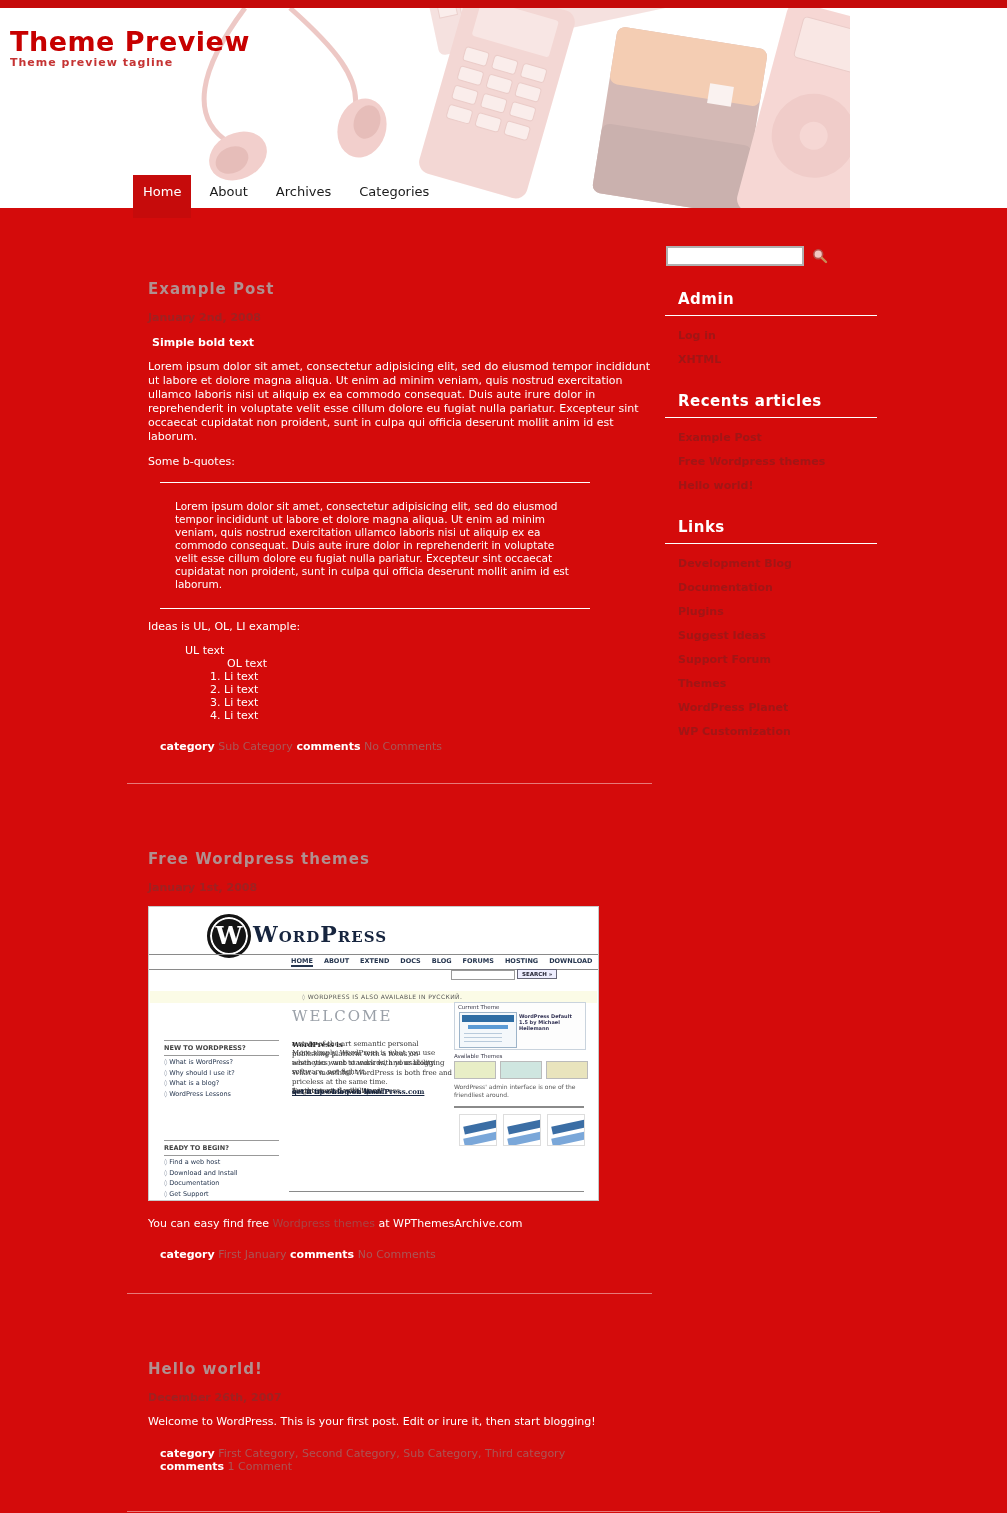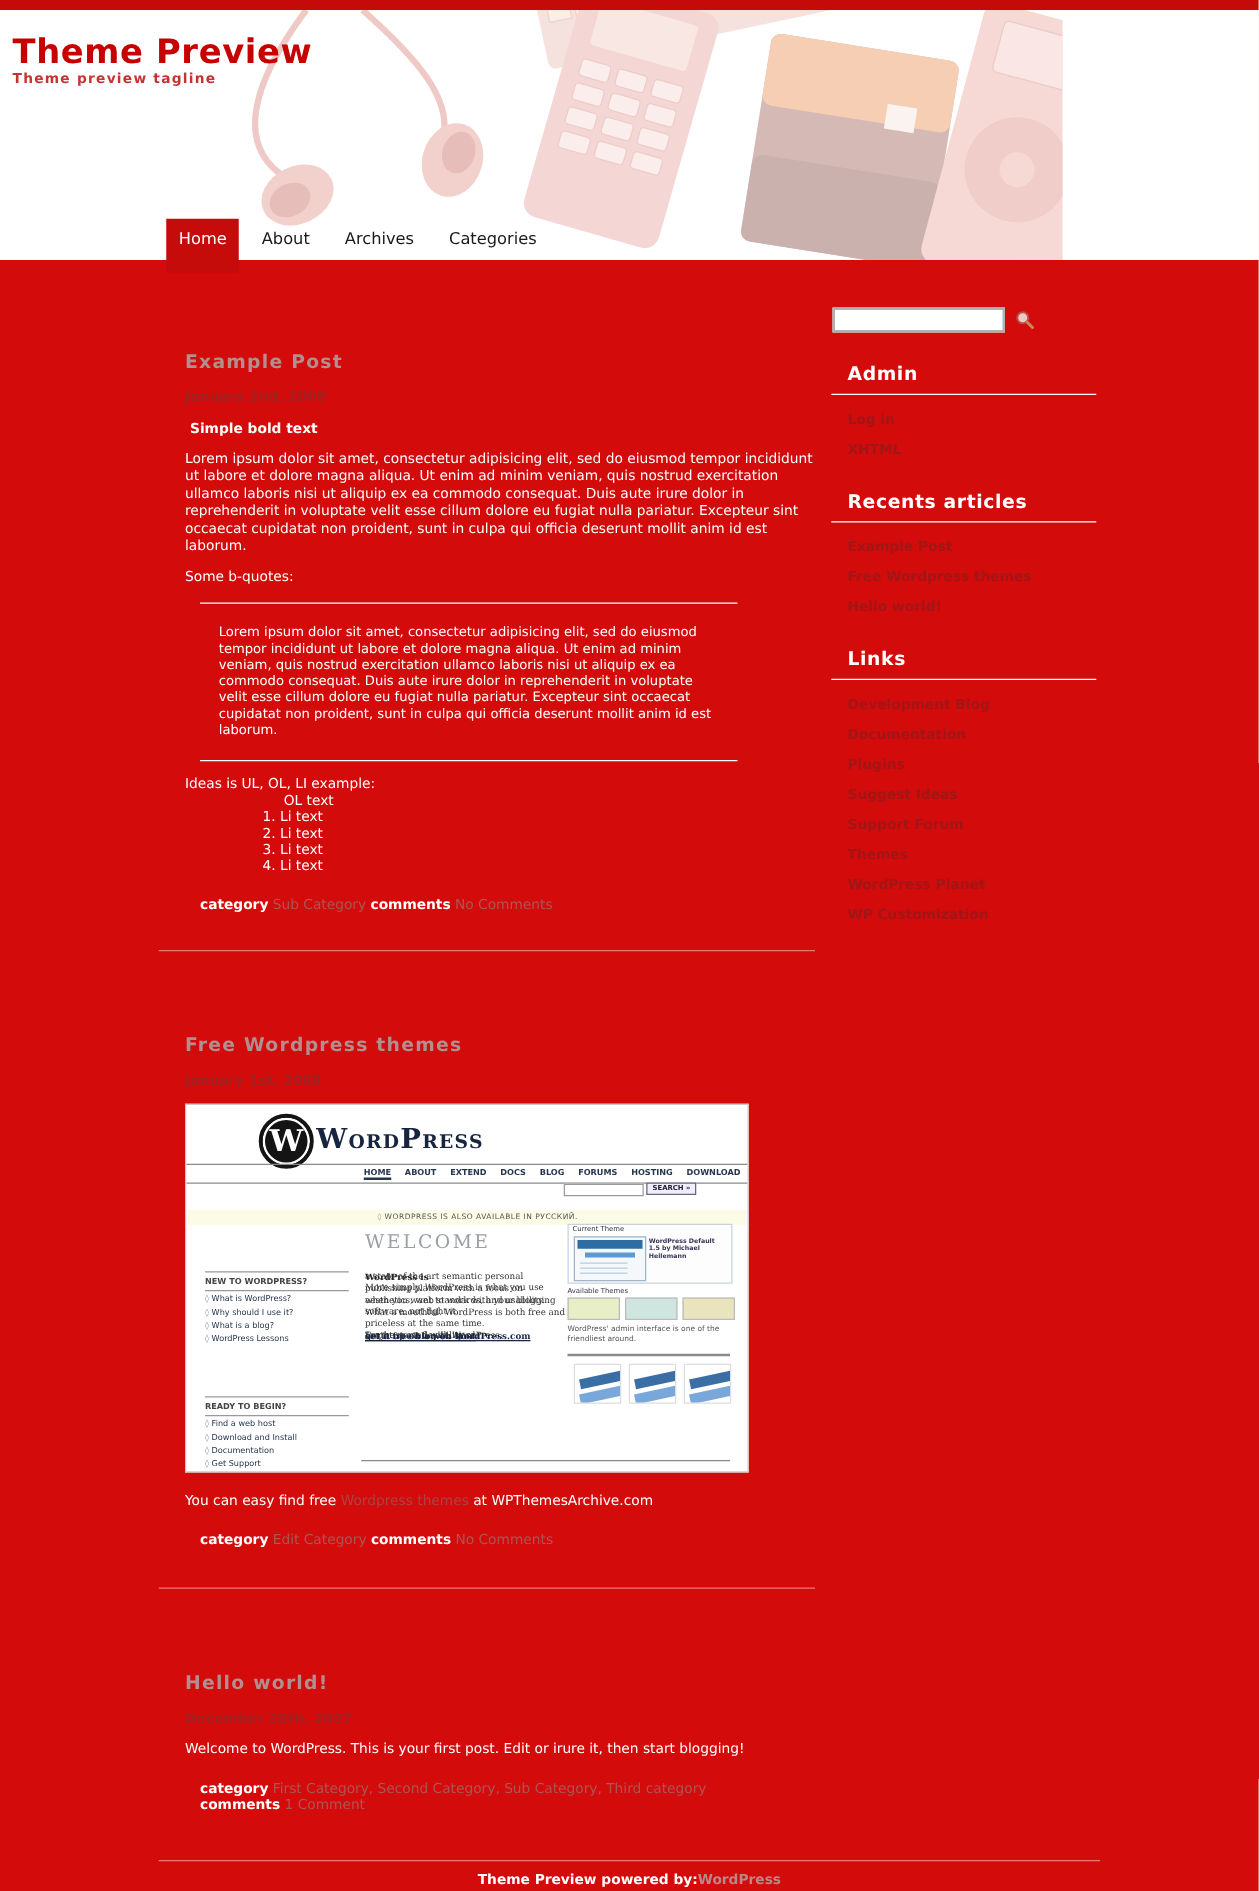--- a/index.html
+++ b/index.html
@@ -211,20 +211,21 @@
       <article>
         <h2 class="post-title"><a>Example Post</a></h2>
         <div class="post-date">January 2nd, 2008</div>
         <p class="bold-line">Simple bold text</p>
         <p class="body-text">Lorem ipsum dolor sit amet, consectetur adipisicing elit, sed do eiusmod tempor incididunt ut labore et dolore magna aliqua. Ut enim ad minim veniam, quis nostrud exercitation ullamco laboris nisi ut aliquip ex ea commodo consequat. Duis aute irure dolor in reprehenderit in voluptate velit esse cillum dolore eu fugiat nulla pariatur. Excepteur sint occaecat cupidatat non proident, sunt in culpa qui officia deserunt mollit anim id est laborum.</p>
         <p class="body-text">Some b-quotes:</p>
         <blockquote class="bq">
           <p>Lorem ipsum dolor sit amet, consectetur adipisicing elit, sed do eiusmod tempor incididunt ut labore et dolore magna aliqua. Ut enim ad minim veniam, quis nostrud exercitation ullamco laboris nisi ut aliquip ex ea commodo consequat. Duis aute irure dolor in reprehenderit in voluptate velit esse cillum dolore eu fugiat nulla pariatur. Excepteur sint occaecat cupidatat non proident, sunt in culpa qui officia deserunt mollit anim id est laborum.</p>
         </blockquote>
         <p class="body-text">Ideas is UL, OL, LI example:</p>
+        <div class="ul-line">UL text</div>
         <div class="ol-line">OL text</div>
         <ol class="demo-ol">
           <li>Li text</li>
           <li>Li text</li>
           <li>Li text</li>
           <li>Li text</li>
         </ol>
         <div class="meta">
           <span class="meta-label">category</span>
           <a>Sub Category</a>
@@ -323,21 +324,21 @@
               </span>
           </div>
           <div class="wp-div2"></div>
         </div>
 
         <p class="caption-line">
           <span>You can easy find free </span><a>Wordpress themes</a><span> at WPThemesArchive.com</span>
         </p>
         <div class="meta">
           <span class="meta-label">category</span>
-          <a>Edit Category</a>
+          <a>First January</a>
           <span class="meta-label">comments</span>
           <a>No Comments</a>
         </div>
       </article>
 
       <div class="post-divider" style="margin-top:32px"></div>
 
       <article class="post-3">
         <h2 class="post-title"><a>Hello world!</a></h2>
         <div class="post-date">December 26th, 2007</div>

